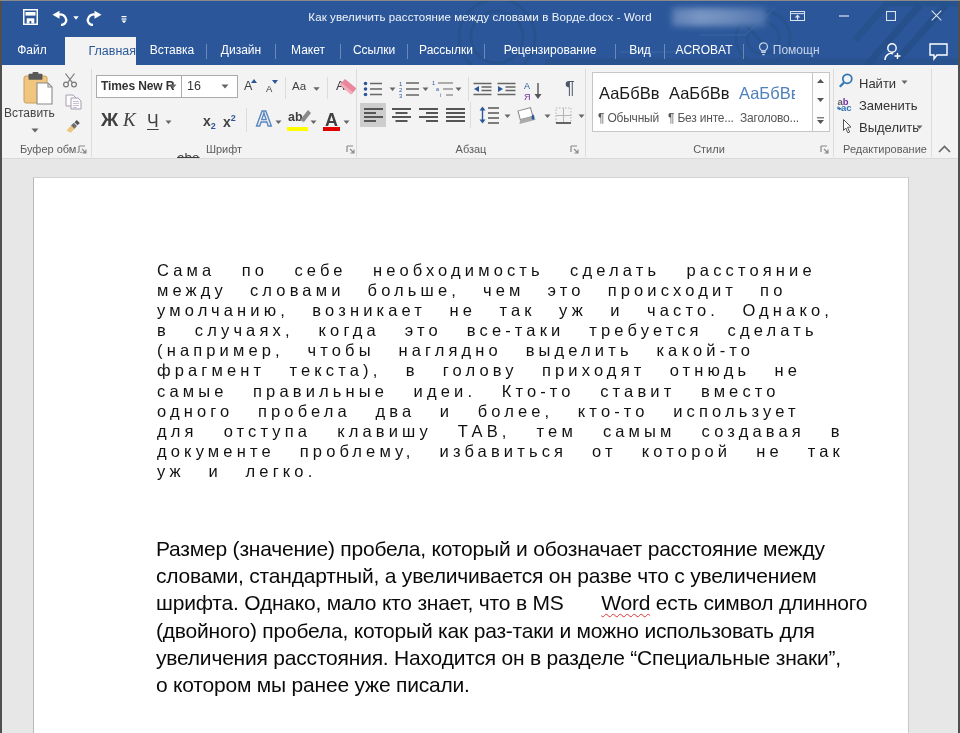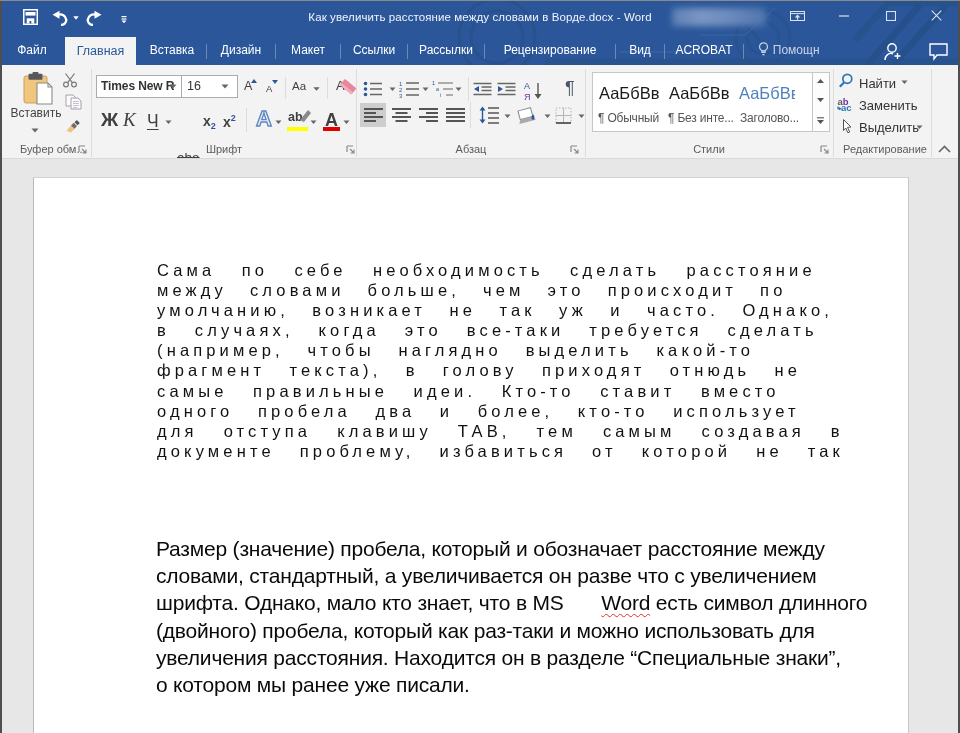--- a/index.html
+++ b/index.html
@@ -14,21 +14,21 @@
   .qat{position:absolute;top:6px;left:14px;height:24px;display:flex;align-items:center;}
   #title{position:absolute;top:11px;left:0;width:960px;text-align:center;color:#f2f5fa;
     font-size:11.5px;letter-spacing:0.1px;}
   #blurpill{position:absolute;left:672px;top:8px;width:94px;height:18px;border-radius:3px;
     background:linear-gradient(90deg,#5d7fb5,#7a97c4 30%,#6d8cbd 60%,#4f74ae);filter:blur(3px);}
   
   #tabs{position:absolute;left:2px;top:36px;width:956px;height:29px;}
   .tab{position:absolute;top:0;height:29px;line-height:28px;color:#fff;font-size:12px;text-align:center;}
   .tabsep{position:absolute;top:8px;width:1px;height:15px;background:#6e89b6;}
   #activetab{position:absolute;left:65px;top:37px;width:71px;height:28px;background:#f3f3f3;
-    color:#2b579a;font-size:12.5px;text-align:center;line-height:28px;z-index:5;}
+    color:#2b579a;font-size:12.5px;text-align:right;line-height:28px;z-index:5;}
   
   #ribbon{position:absolute;left:2px;top:65px;width:956px;height:93px;background:#f3f3f3;}
   #ribbonborder{position:absolute;left:2px;top:158px;width:956px;height:1px;background:#d9d9d9;}
   .grpsep{position:absolute;top:4px;width:1px;height:88px;background:#dcdcdc;}
   .grplabel{position:absolute;top:78px;height:14px;font-size:11px;color:#5c5c5c;text-align:center;}
   .launcher{position:absolute;top:80px;width:10px;height:10px;}
   
   #docarea{position:absolute;left:2px;top:159px;width:956px;height:574px;background:#e7e7e7;}
   #page{position:absolute;left:31px;top:18px;width:874px;height:556px;background:#fff;
     border-top:1px solid #d2d2d2;border-left:1px solid #b9b9b9;border-right:1px solid #c9c9c9;}
@@ -149,21 +149,21 @@
 
     <div style="position:absolute;left:16px;top:7px;width:40px;height:34px;">
       <svg width="36" height="34" viewBox="0 0 36 34">
         <rect x="6" y="4" width="23" height="27" rx="2" fill="#f0c57e" stroke="#c9a061" stroke-width="1"></rect>
         <rect x="10.5" y="1.8" width="14" height="6" rx="1" fill="#595959"></rect>
         <rect x="14.5" y="0" width="6" height="3.5" rx="1" fill="#595959"></rect>
         <path d="M19 11 h11 l4 4 v17 h-15 z" fill="#fff" stroke="#8a8a8a" stroke-width="1.1"></path>
         <path d="M30 11 v4 h4" fill="none" stroke="#8a8a8a" stroke-width="1.1"></path>
       </svg>
     </div>
-    <div style="position:absolute;left:2px;top:41px;width:64px;text-align:center;font-size:12px;color:#444;">Вставить</div>
+    <div style="position:absolute;left:2px;top:41px;width:64px;font-size:12px;color:#444;">Вставить</div>
     <svg style="position:absolute;left:29px;top:63px;" width="8" height="5" viewBox="0 0 8 5">
         <path d="M0.5 0.5 h7 l-3.5 4 z" fill="#666"></path>
       </svg>
 
     <svg style="position:absolute;left:61px;top:8px;" width="17" height="15" viewBox="0 0 17 15">
       <g stroke="#7a7a7a" fill="none" stroke-width="1.2">
         <circle cx="3" cy="11.5" r="2.4"></circle>
           <circle cx="11" cy="11.5" r="2.4"></circle>
         <path d="M4.5 9.8 L11.5 0.5 M9.5 9.8 L2.5 0.5"></path>
       </g>
@@ -448,20 +448,21 @@
         <div style="word-spacing:17.6px;">Сама по себе необходимость сделать расстояние</div>
         <div style="word-spacing:14.3px;">между словами больше, чем это происходит по</div>
         <div style="word-spacing:14.7px;">умолчанию, возникает не так уж и часто. Однако,</div>
         <div style="word-spacing:16.2px;">в случаях, когда это все-таки требуется сделать</div>
         <div style="word-spacing:15.0px;">(например, чтобы наглядно выделить какой-то</div>
         <div style="word-spacing:15.5px;">фрагмент текста), в голову приходят отнюдь не</div>
         <div style="word-spacing:16.8px;">самые правильные идеи. Кто-то ставит вместо</div>
         <div style="word-spacing:15.8px;">одного пробела два и более, кто-то использует</div>
         <div style="word-spacing:17.3px;">для отступа клавишу ТАВ, тем самым создавая в</div>
         <div style="word-spacing:16.3px;">документе проблему, избавиться от которой не так</div>
+        <div>уж и легко.</div>
       </div>
       <div id="p2">
         <div>Размер (значение) пробела, который и обозначает расстояние между</div>
         <div>словами, стандартный, а увеличивается он разве что с увеличением</div>
         <div>шрифта. Однако, мало кто знает, что в MS <span style="text-decoration:underline wavy #e03030 1px;text-underline-offset:3px;margin-left:32px;">Word</span> есть символ длинного</div>
         <div>(двойного) пробела, который как раз-таки и можно использовать для</div>
         <div>увеличения расстояния. Находится он в разделе “Специальные знаки”,</div>
         <div>о котором мы ранее уже писали.</div>
       </div>
     </div>

